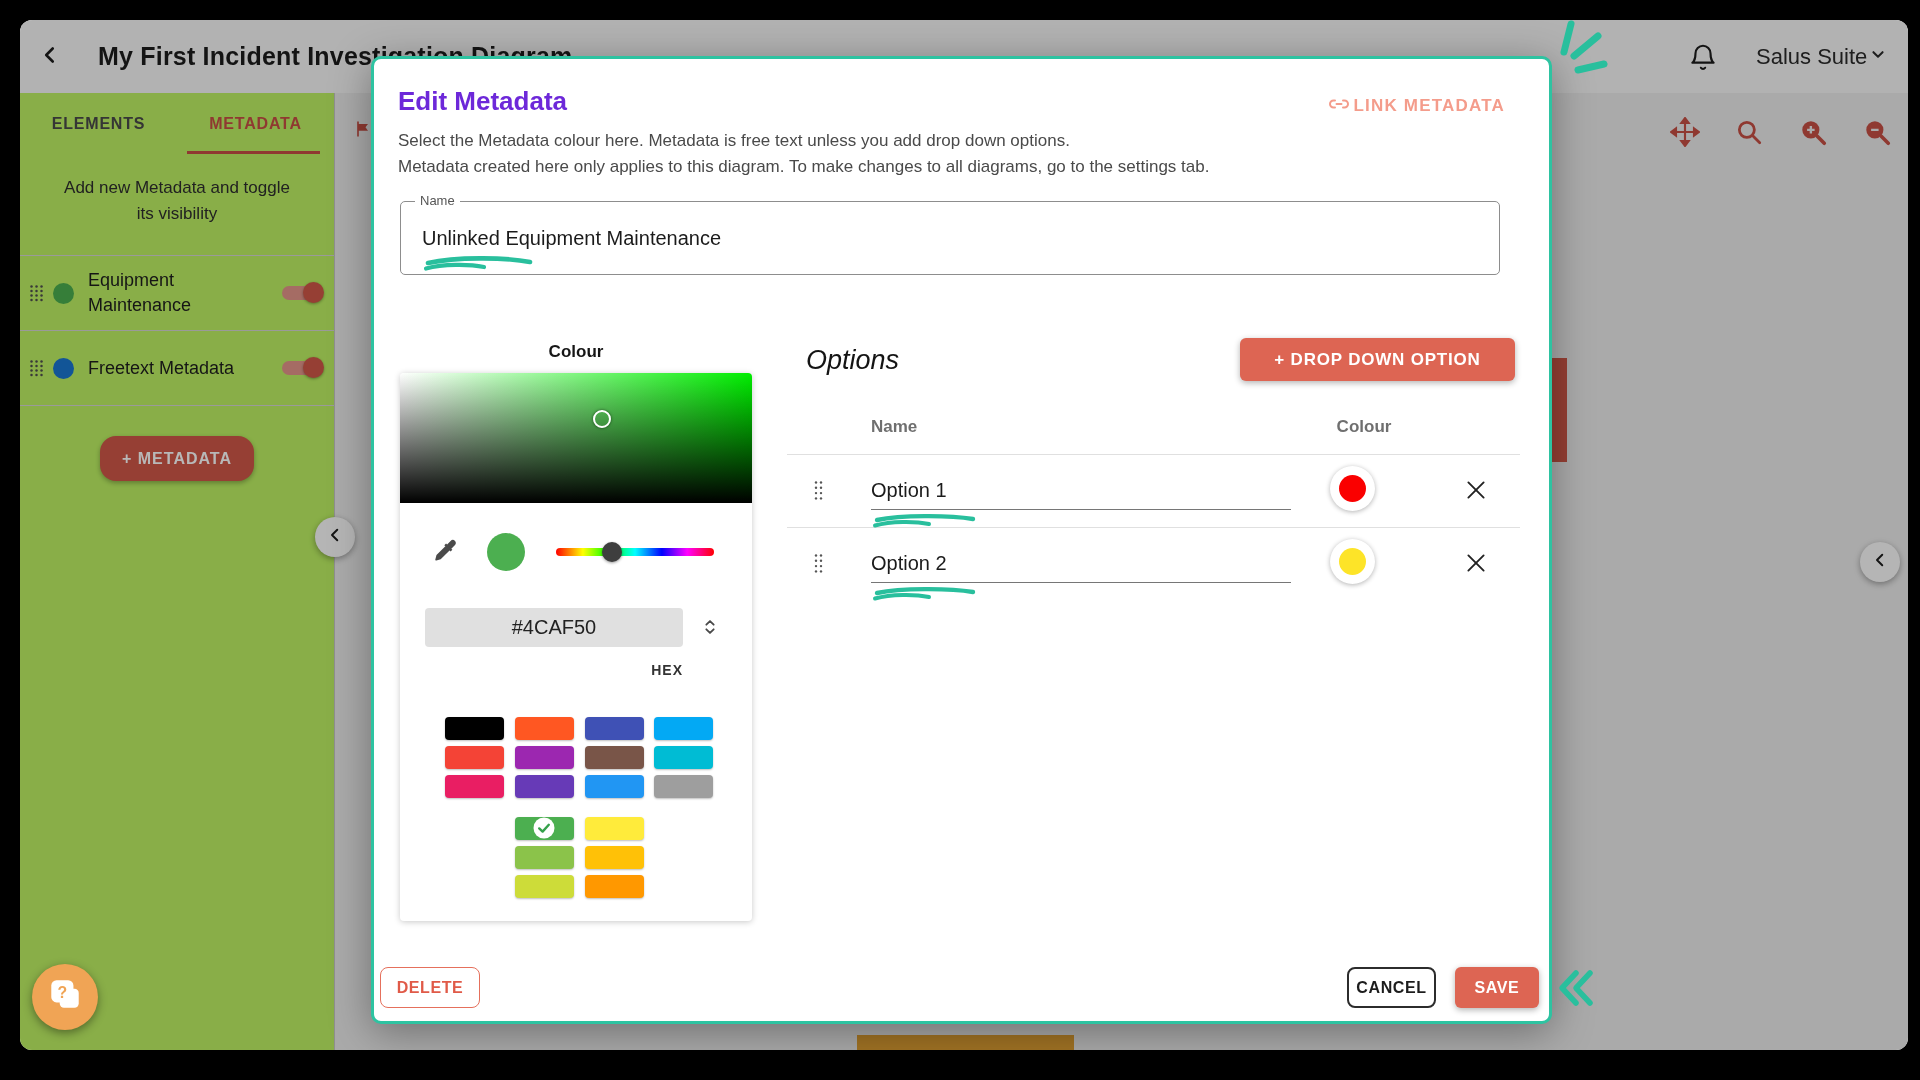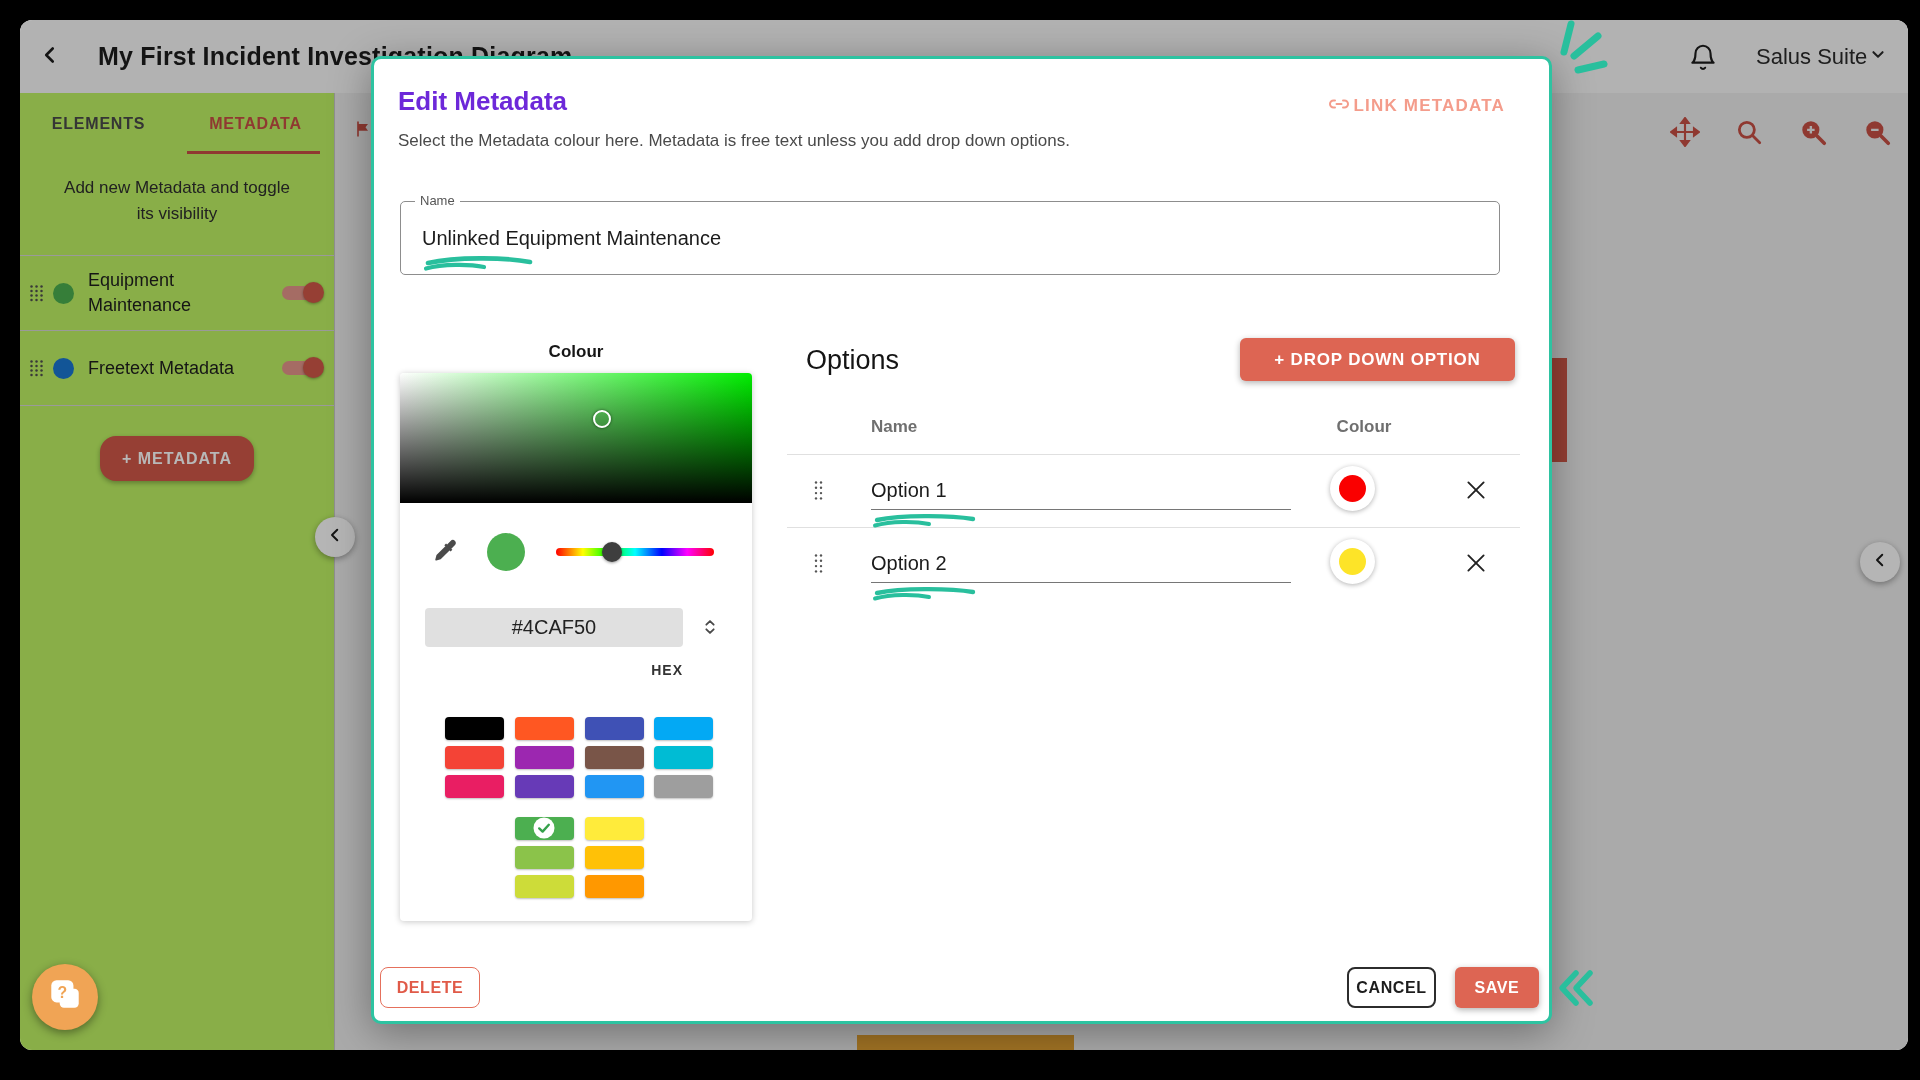--- a/index.html
+++ b/index.html
@@ -72,21 +72,21 @@
   .hue-thumb{position:absolute;left:202px;top:169px;width:20px;height:20px;border-radius:50%;background:#3e3e3e;
     box-shadow:0 1px 3px rgba(0,0,0,.4);cursor:grab;}
   .hex-input{position:absolute;left:25px;top:235px;width:258px;height:39px;background:#e0e0e0;border-radius:4px;
     display:flex;align-items:center;justify-content:center;font-size:20px;color:#222;cursor:text;}
   .hex-stepper{position:absolute;left:299px;top:243px;cursor:pointer;}
   .hex-label{position:absolute;left:25px;top:289px;width:258px;text-align:right;font-size:14px;font-weight:600;
     letter-spacing:1px;color:#333;}
   .swatch{position:absolute;width:59px;height:23px;border-radius:4px;box-shadow:0 1px 2px rgba(0,0,0,.25);cursor:pointer;}
   .swatch-check{position:absolute;left:18px;top:0;width:22px;height:22px;}
   
-  .options-heading{position:absolute;left:432px;top:286px;font-size:27px;font-weight:400;color:#141414;}
+  .options-heading{position:absolute;left:432px;top:286px;font-size:27px;font-weight:400;color:#141414;font-style:italic;}
   .add-option-btn{position:absolute;left:866px;top:279px;width:275px;height:43px;background:#dd6553;color:#fff;border:none;
     border-radius:6px;font-size:17px;font-weight:700;letter-spacing:0.8px;box-shadow:0 2px 6px rgba(0,0,0,.3);
     font-family:inherit;cursor:pointer;}
   .opt-header-name{position:absolute;left:497px;top:358px;font-size:17px;font-weight:600;color:#6f6f6f;}
   .opt-header-colour{position:absolute;left:905px;top:358px;width:170px;text-align:center;font-size:17px;font-weight:600;color:#6f6f6f;}
   .opt-divider{position:absolute;left:413px;top:395px;width:733px;height:1px;background:#e0e0e0;}
   .opt-row{position:absolute;left:413px;width:733px;height:73px;}
   .opt-row.first{border-bottom:1px solid #e0e0e0;}
   .opt-drag{position:absolute;left:27px;top:26px;cursor:grab;}
   .opt-field{position:absolute;left:84px;top:14px;width:420px;height:42px;border-bottom:1px solid #767676;
@@ -271,20 +271,21 @@
         <svg width="24" height="24" viewBox="0 0 24 24" fill="none" stroke="currentColor" stroke-width="2" stroke-linecap="round">
             <path d="M9.5 12h5"></path>
             <path d="M8 8.5H6.5a3.5 3.5 0 0 0 0 7H8"></path>
             <path d="M16 8.5h1.5a3.5 3.5 0 0 1 0 7H16"></path>
           </svg>
       </span>
       <span class="lbl">LINK METADATA</span>
     </div>
     <div class="modal-desc">
       <div>Select the Metadata colour here. Metadata is free text unless you add drop down options.</div>
+      <div>Metadata created here only applies to this diagram. To make changes to all diagrams, go to the settings tab.</div>
     </div>
 
     <div class="name-field">
       <span class="float-label">Name</span>
       <span class="value">Unlinked Equipment Maintenance</span>
       <svg class="squig" style="left:20px;top:52px;" width="116" height="18" viewBox="0 0 116 18" fill="none" stroke="#29bf9d" stroke-linecap="round">
           <path d="M7 9 C34 3 84 3 109 8" stroke-width="4.6"></path>
           <path d="M5 14.5 C22 10 48 10 63 13" stroke-width="4.2"></path>
         </svg>
     </div>

